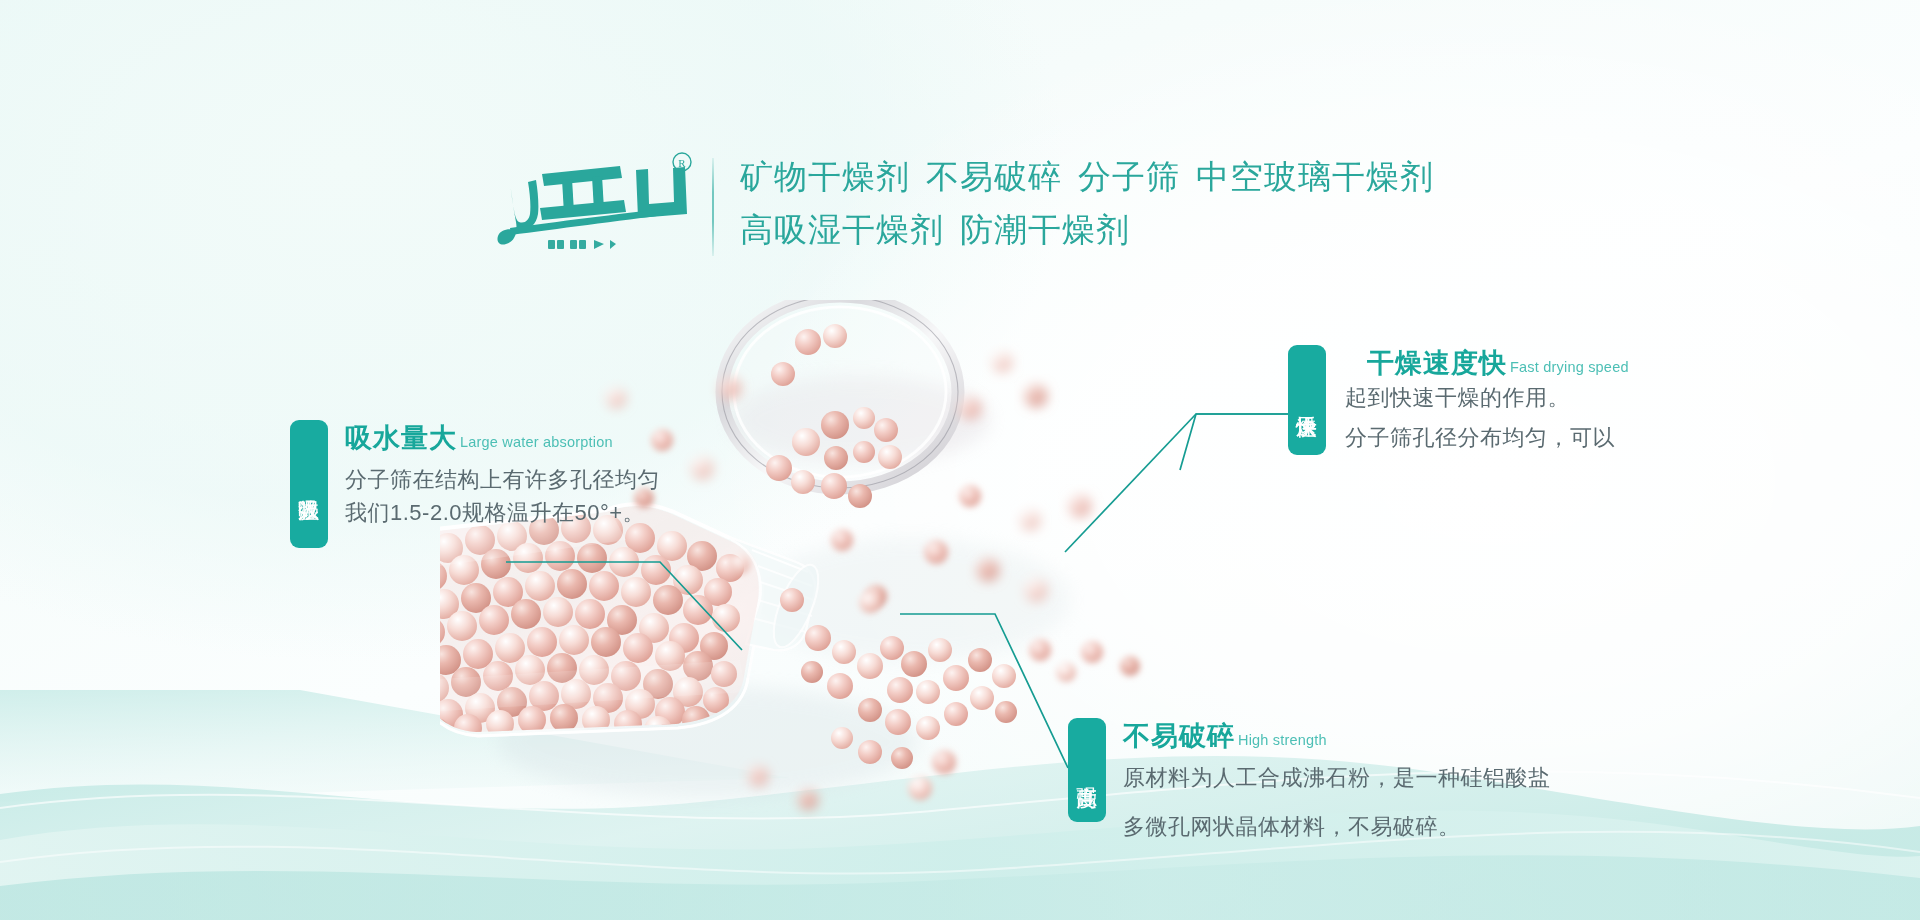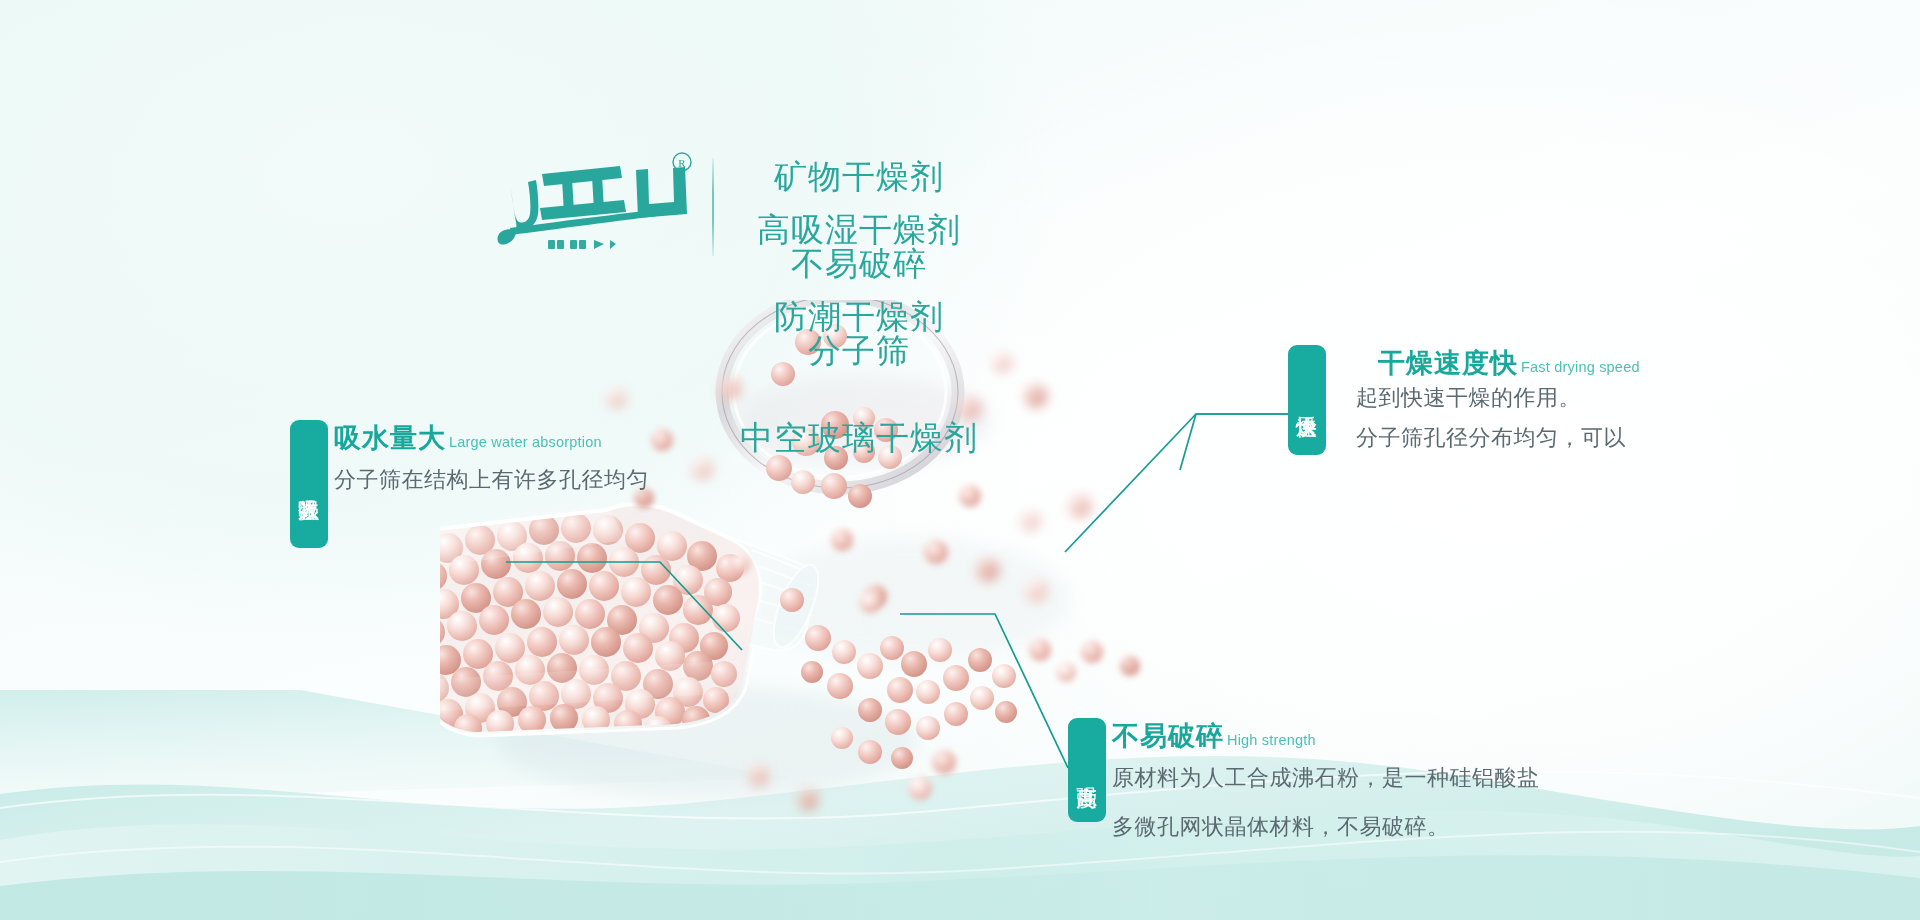--- a/index.html
+++ b/index.html
@@ -29,21 +29,21 @@
   
   .header { position: absolute; left: 0; top: 0; width: 1920px; height: 300px; }
   .logo-wrap { position: absolute; left: 496px; top: 152px; width: 210px; height: 108px; }
   .logo-wrap svg { display:block; }
   .nav-divider {
     position: absolute; left: 712px; top: 158px;
     width: 2px; height: 98px;
     background: linear-gradient(to bottom, rgba(93,191,182,0.15), rgba(93,191,182,0.85) 35%, rgba(93,191,182,0.85) 65%, rgba(93,191,182,0.15));
   }
   .nav { position: absolute; left: 740px; top: 150px; }
-  .nav-row { display: flex; align-items: center; gap: 34px; height: 53px; flex-direction: column; }
+  .nav-row { display: flex; align-items: flex-end; gap: 16px; height: 53px; }
   .nav-item {
     color: #2aa79c;
     font-size: 33px;
     letter-spacing: 1px;
     line-height: 53px;
     white-space: nowrap;
     cursor: pointer;
     font-family: "Liberation Sans", "DejaVu Sans", sans-serif;
   }
 
@@ -60,21 +60,21 @@
     letter-spacing: 0px;
     text-align: center;
     padding: 10px 0 10px 0;
     writing-mode: vertical-rl;
     text-orientation: upright;
     white-space: nowrap;
     display: flex;
     align-items: center;
     justify-content: center;
   }
-  .ctext { padding-left: 6px; }
+  .ctext { padding-left: 17px; }
   .ctitle-row { display: flex; align-items: baseline; white-space: nowrap; }
   .ctitle {
     color: #17a79b;
     font-size: 27px;
     font-weight: bold;
     letter-spacing: 1px;
   }
   .csub {
     color: #4cbfb5;
     font-size: 14.5px;
@@ -88,21 +88,21 @@
     letter-spacing: 0.5px;
     margin-top: 7px;
     white-space: nowrap;
   }
 
   
   #callout-absorption { left: 290px; top: 420px; height: 128px; }
   #callout-absorption .badge { height: 128px; }
   #callout-speed { left: 1288px; top: 345px; height: 110px; }
   #callout-speed .badge { height: 110px; width: 38px; }
-  #callout-speed .ctext { padding-left: 30px; }
+  #callout-speed .ctext { padding-left: 19px; }
   #callout-speed .ctitle-row { padding-left: 22px; }
   #callout-strength { left: 1068px; top: 718px; height: 104px; }
   #callout-strength .badge { height: 104px; }
 
   
   .connectors { position: absolute; left: 0; top: 0; width: 1920px; height: 920px; pointer-events: none; }
   .connectors svg { display: block; }
 </style>
 </head>
 <body>
@@ -451,20 +451,21 @@
   </div>
 
   <div class="callout" id="callout-absorption">
     <div class="badge">强效吸湿</div>
     <div class="ctext">
       <div class="ctitle-row">
         <span class="ctitle">吸水量大</span>
         <span class="csub">Large water absorption</span>
       </div>
       <div class="cbody">分子筛在结构上有许多孔径均匀</div>
+      <div class="cbody" style="margin-top:0">我们1.5-2.0规格温升在50°+。</div>
     </div>
   </div>
 
   <div class="callout" id="callout-speed">
     <div class="badge">快速干燥</div>
     <div class="ctext">
       <div class="ctitle-row">
         <span class="ctitle">干燥速度快</span>
         <span class="csub">Fast drying speed</span>
       </div>

